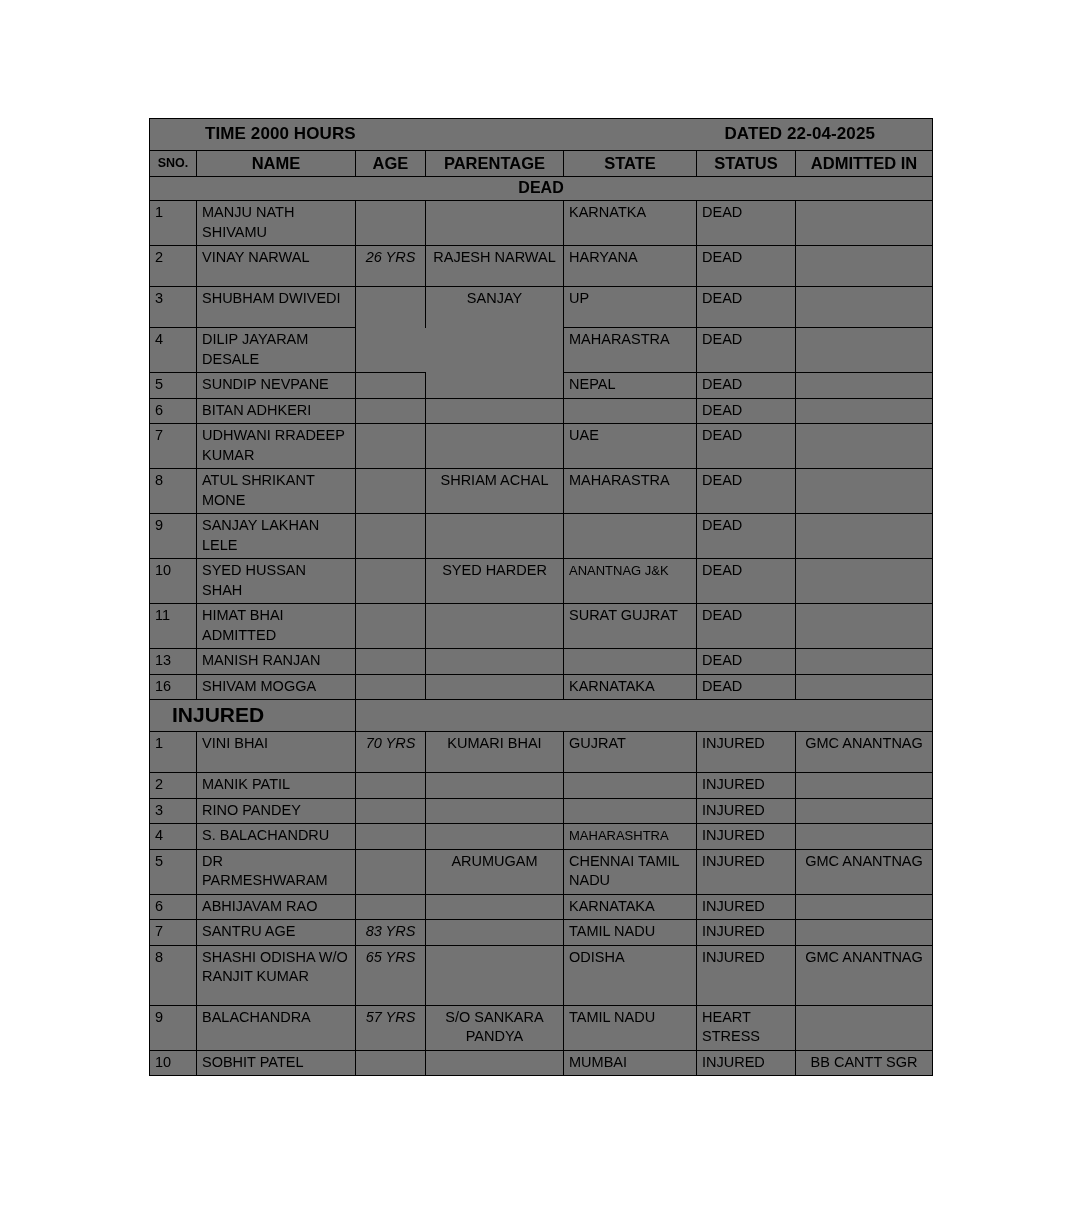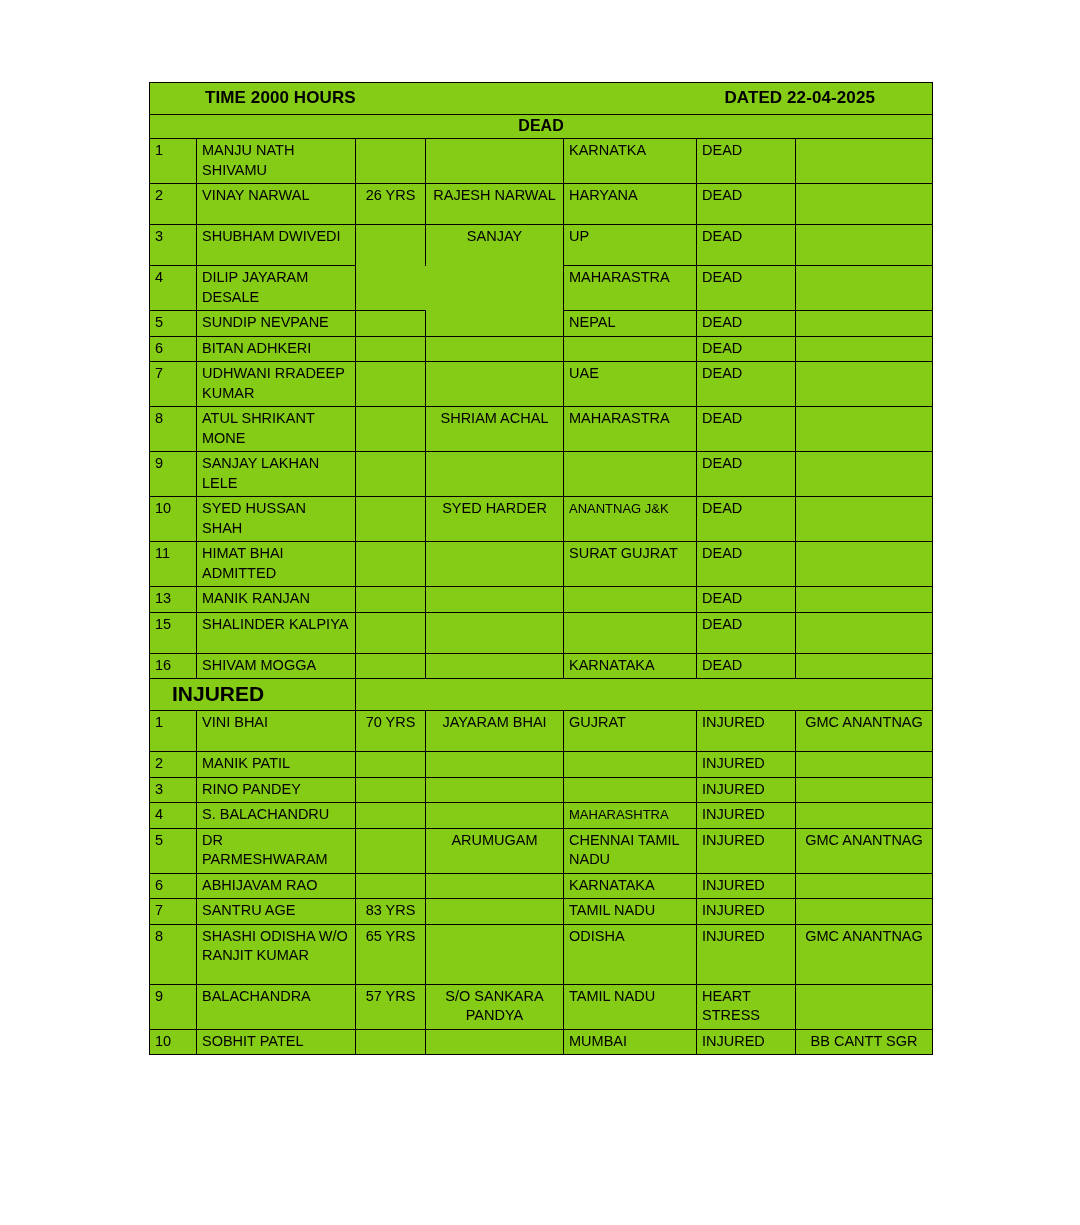--- a/index.html
+++ b/index.html
@@ -21,21 +21,22 @@
     position: absolute;
     left: 149px;
     top: 82px;
     width: 783px;
   }
 
   table.casualty {
     border-collapse: collapse;
     table-layout: fixed;
     width: 783px;
-    background: #84cc16;
+    background: #737373;
+    margin-top: 36px;
   }
 
   table.casualty td {
     border: 1px solid #000;
     padding: 2px 5px 3px 5px;
     font-size: 14.5px;
     line-height: 19.5px;
     vertical-align: top;
     color: #000;
     word-wrap: break-word;
@@ -115,21 +116,21 @@
     height: 32px;
     border-right: 1px solid #000;
   }
   tr.banner-injured td.inj-rest {
     border-left: 1px solid #000;
   }
 
   
   td.sno   { text-align: left;   padding-left: 7px; }
   td.name  { text-align: left; }
-  td.age   { text-align: center; }
+  td.age   { text-align: center; font-style: italic; }
   td.par   { text-align: center; }
   td.state { text-align: left; }
   td.status{ text-align: left;  padding-left: 8px; }
   td.adm   { text-align: center; }
 
   td.state.small { font-size: 13px; }
 
   
   tr.r2 td { height: 41px; }
   tr.r3 td { height: 60px; }
@@ -164,20 +165,29 @@
 
       <tr>
         <td class="titlebar" colspan="7">
           <div class="titlebar-inner">
             <span class="title-time">TIME 2000 HOURS</span>
             <span class="title-dated">DATED 22-04-2025</span>
           </div>
         </td>
       </tr>
 
+      <tr class="colhead">
+        <td class="h-sno">SNO.</td>
+        <td>NAME</td>
+        <td>AGE</td>
+        <td>PARENTAGE</td>
+        <td>STATE</td>
+        <td>STATUS</td>
+        <td>ADMITTED IN</td>
+      </tr>
 
       <tr class="banner">
         <td colspan="7">DEAD</td>
       </tr>
 
       <tr class="r2">
         <td class="sno">1</td>
         <td class="name">MANJU NATH SHIVAMU</td>
         <td class="age"></td>
         <td class="par"></td>
@@ -282,59 +292,50 @@
         <td class="age"></td>
         <td class="par"></td>
         <td class="state">SURAT GUJRAT</td>
         <td class="status">DEAD</td>
         <td class="adm"></td>
       </tr>
 
 
       <tr class="r1">
         <td class="sno">13</td>
-        <td class="name">MANIK RANJAN</td>
+        <td class="name">MANISH RANJAN</td>
         <td class="age"></td>
         <td class="par"></td>
         <td class="state"></td>
         <td class="status">DEAD</td>
         <td class="adm"></td>
       </tr>
 
 
-      <tr class="r2">
-        <td class="sno">15</td>
-        <td class="name">SHALINDER KALPIYA</td>
-        <td class="age"></td>
-        <td class="par"></td>
-        <td class="state"></td>
-        <td class="status">DEAD</td>
-        <td class="adm"></td>
-      </tr>
 
       <tr class="r1">
         <td class="sno">16</td>
         <td class="name">SHIVAM MOGGA</td>
         <td class="age"></td>
         <td class="par"></td>
         <td class="state">KARNATAKA</td>
         <td class="status">DEAD</td>
         <td class="adm"></td>
       </tr>
 
       <tr class="banner-injured">
         <td class="inj-label" colspan="2">INJURED</td>
         <td class="inj-rest" colspan="5"></td>
       </tr>
 
       <tr class="r2">
         <td class="sno">1</td>
         <td class="name">VINI BHAI</td>
         <td class="age">70 YRS</td>
-        <td class="par">JAYARAM BHAI</td>
+        <td class="par">KUMARI BHAI</td>
         <td class="state">GUJRAT</td>
         <td class="status">INJURED</td>
         <td class="adm">GMC ANANTNAG</td>
       </tr>
 
       <tr class="r1">
         <td class="sno">2</td>
         <td class="name">MANIK PATIL</td>
         <td class="age"></td>
         <td class="par"></td>

